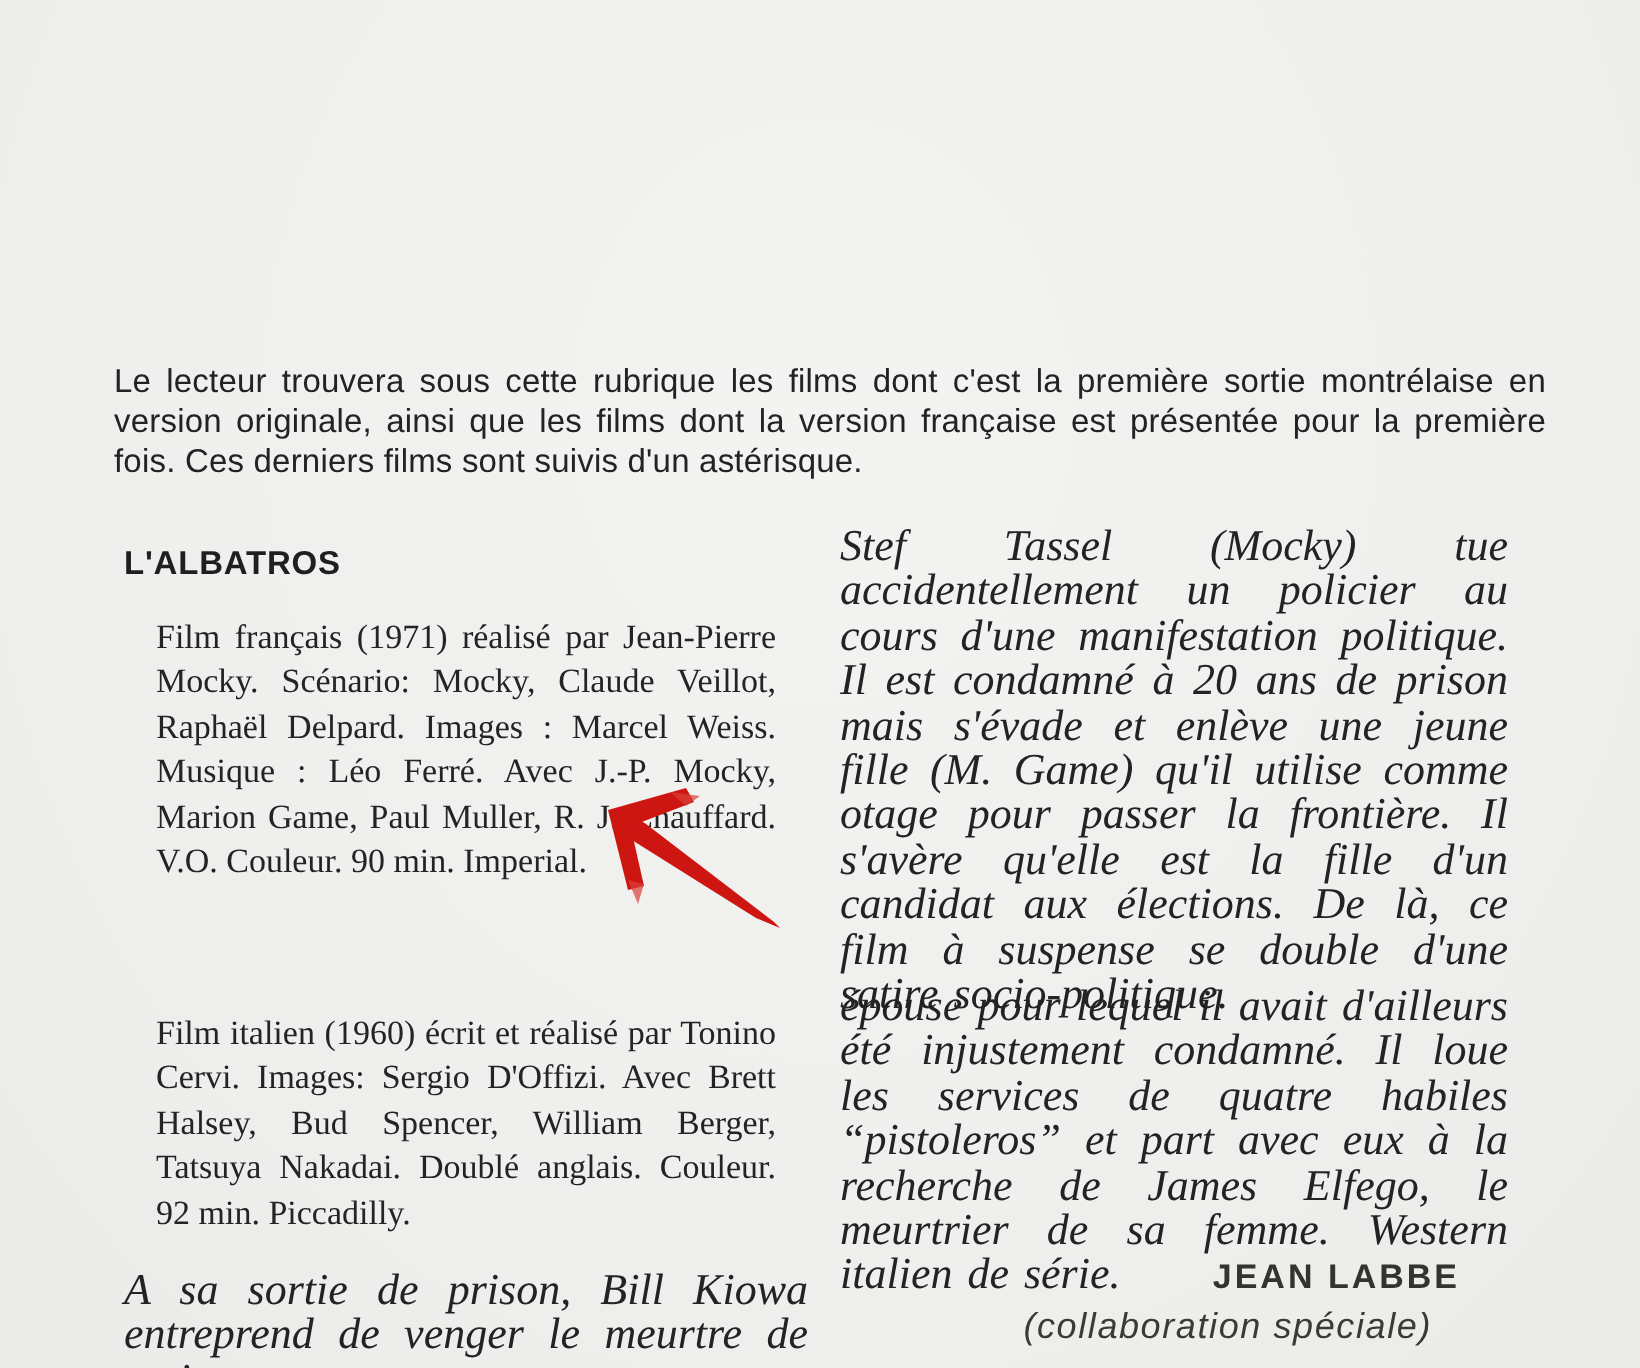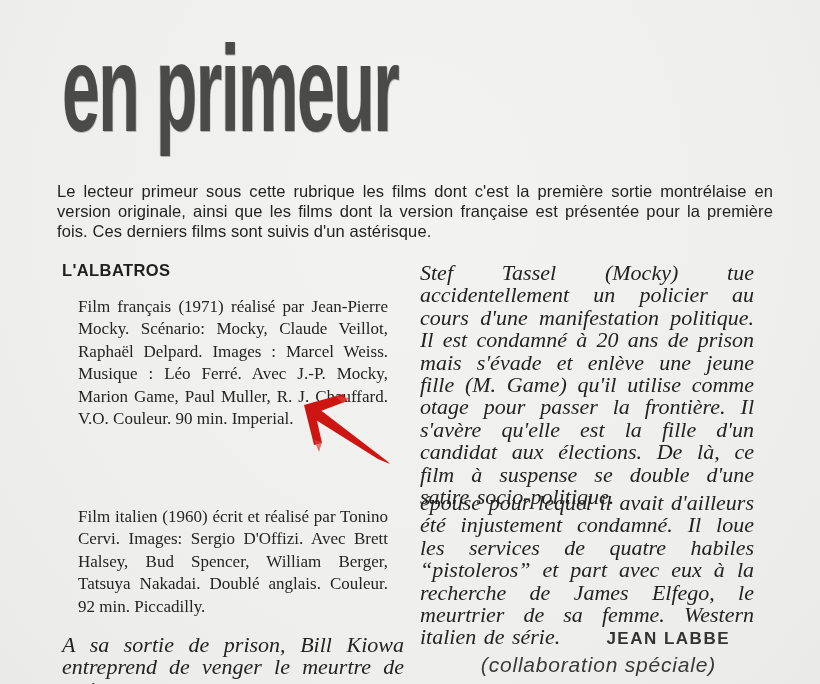--- a/index.html
+++ b/index.html
@@ -61,21 +61,21 @@
   .col-left  { position: absolute; left: 62px;  width: 342px; }
   .col-right { position: absolute; left: 420px; width: 334px; }
 
   .entry-title {
     font-family: "Liberation Sans", sans-serif;
     font-weight: bold;
     font-size: 16.5px;
     line-height: 20px;
     letter-spacing: 0.4px;
     color: #1f1f1f;
-    margin: 0 0 3px 0;
+    margin: 12px 0 3px 0;
   }
   .credits {
     font-family: "Liberation Serif", "DejaVu Serif", serif;
     font-size: 17px;
     line-height: 22.4px;
     color: #242424;
     text-align: justify;
     margin: 16px;
   }
   .synopsis {
@@ -106,45 +106,42 @@
     font-family: "Liberation Sans", sans-serif;
     font-size: 17px;
     font-weight: bold;
     letter-spacing: 1.5px;
     color: #333331;
     margin: 0 14px 4px 0;
   }
   .signature .role {
     font-family: "Liberation Sans", sans-serif;
     font-style: italic;
-    font-size: 21px;
+    font-size: 18px;
     letter-spacing: 0.8px;
     color: #3a3a38;
     margin: 0 28px 0 0;
   }
 
   
   .arrow-annotation {
     position: absolute;
     left: 295px;
     top: 390px;
     width: 102px;
     height: 74px;
   }
 </style>
 </head>
 <body>
 
 <div class="page">
 
-  <div class="masthead">
-    <span class="title">en primeur</span>
-  </div>
 
-  <p class="intro">Le lecteur primeur sous cette rubrique les films dont c'est la première sortie montrélaise en version originale, ainsi que les films dont la version française est présentée pour la première fois. Ces derniers films sont suivis d'un astérisque.</p>
+  <p class="intro">Le lecteur trouvera sous cette rubrique les films dont c'est la première sortie montrélaise en version originale, ainsi que les films dont la version française est présentée pour la première fois. Ces derniers films sont suivis d'un astérisque.</p>
 
   <div class="col-left e1-left">
     <h2 class="entry-title">L'ALBATROS</h2>
     <p class="credits">Film français (1971) réalisé par Jean-Pierre Mocky. Scénario: Mocky, Claude Veillot, Raphaël Delpard. Images : Marcel Weiss. Musique : Léo Ferré. Avec J.-P. Mocky, Marion Game, Paul Muller, R. J. Chauffard. V.O. Couleur. 90 min. Imperial.</p>
   </div>
 
   <div class="col-right e1-right">
     <p class="synopsis">Stef Tassel (Mocky) tue accidentellement un policier au cours d'une manifestation politique. Il est condamné à 20 ans de prison mais s'évade et enlève une jeune fille (M. Game) qu'il utilise comme otage pour passer la frontière. Il s'avère qu'elle est la fille d'un candidat aux élections. De là, ce film à suspense se double d'une satire socio-politique.</p>
   </div>
 

